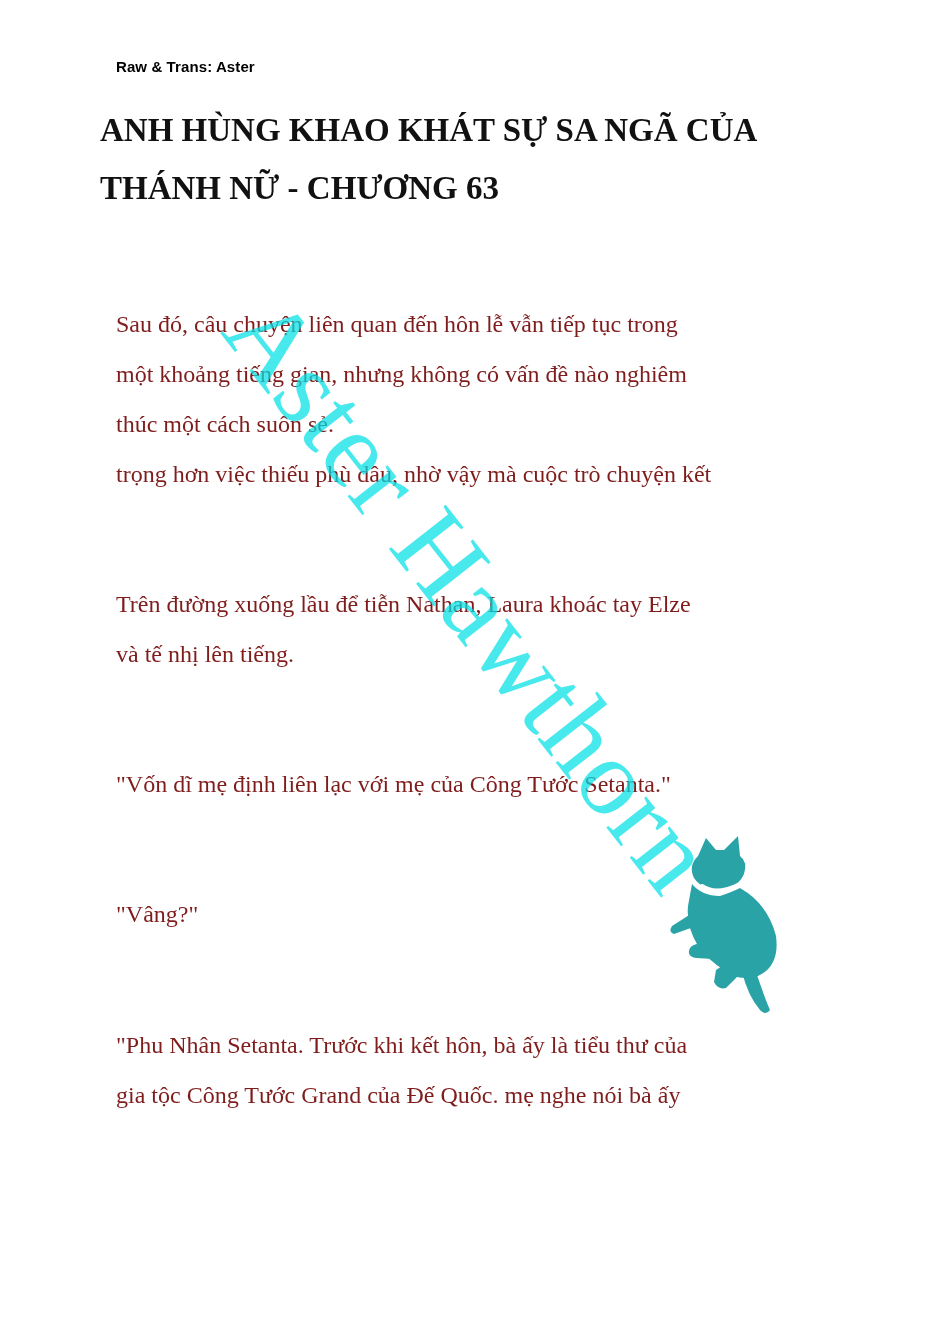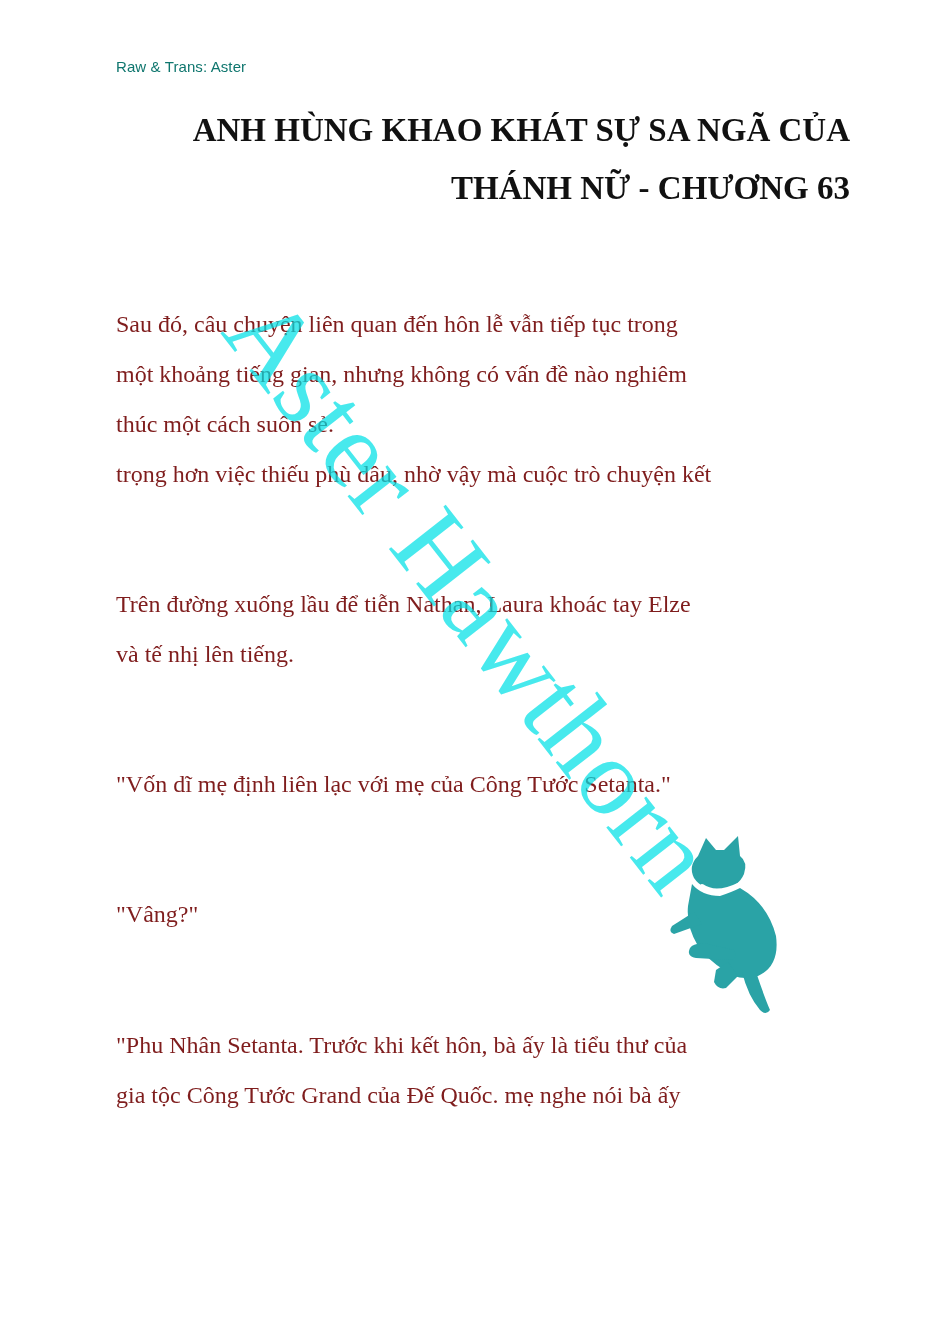--- a/index.html
+++ b/index.html
@@ -19,28 +19,29 @@
       width: 950px;
       height: 1343px;
       background: #ffffff;
     }
     .header-credit {
       position: absolute;
       left: 116px;
       top: 58px;
       font-family: "Liberation Sans", sans-serif;
       font-size: 15px;
-      color: #0f766e;
+      color: #000000;
       letter-spacing: 0.1px;
+      font-weight: bold;
     }
     .title {
       position: absolute;
       left: 100px;
       width: 750px;
-      text-align: right;
+      text-align: left;
       font-family: "Liberation Serif", serif;
       font-weight: bold;
       font-size: 33px;
       color: #111111;
     }
     .title.line1 { top: 112px; }
     .title.line2 { top: 170px; }
 
     .para {
       position: absolute;

